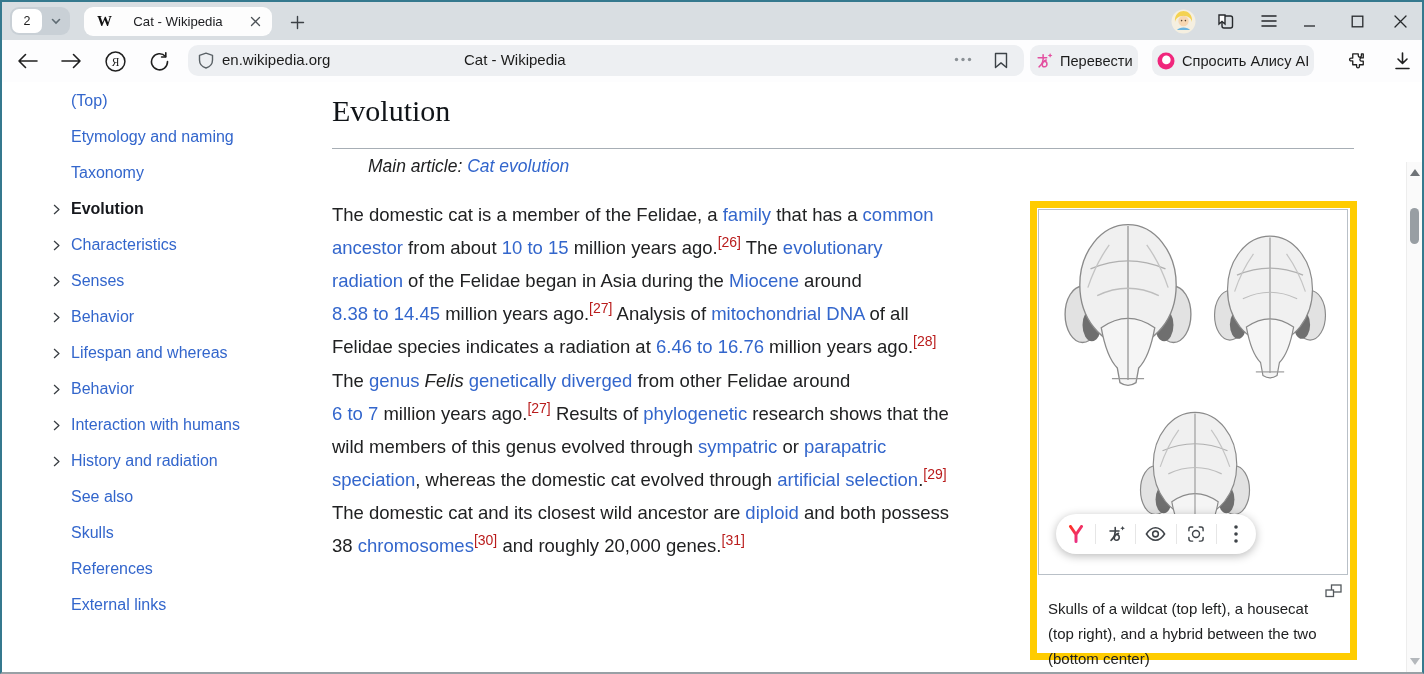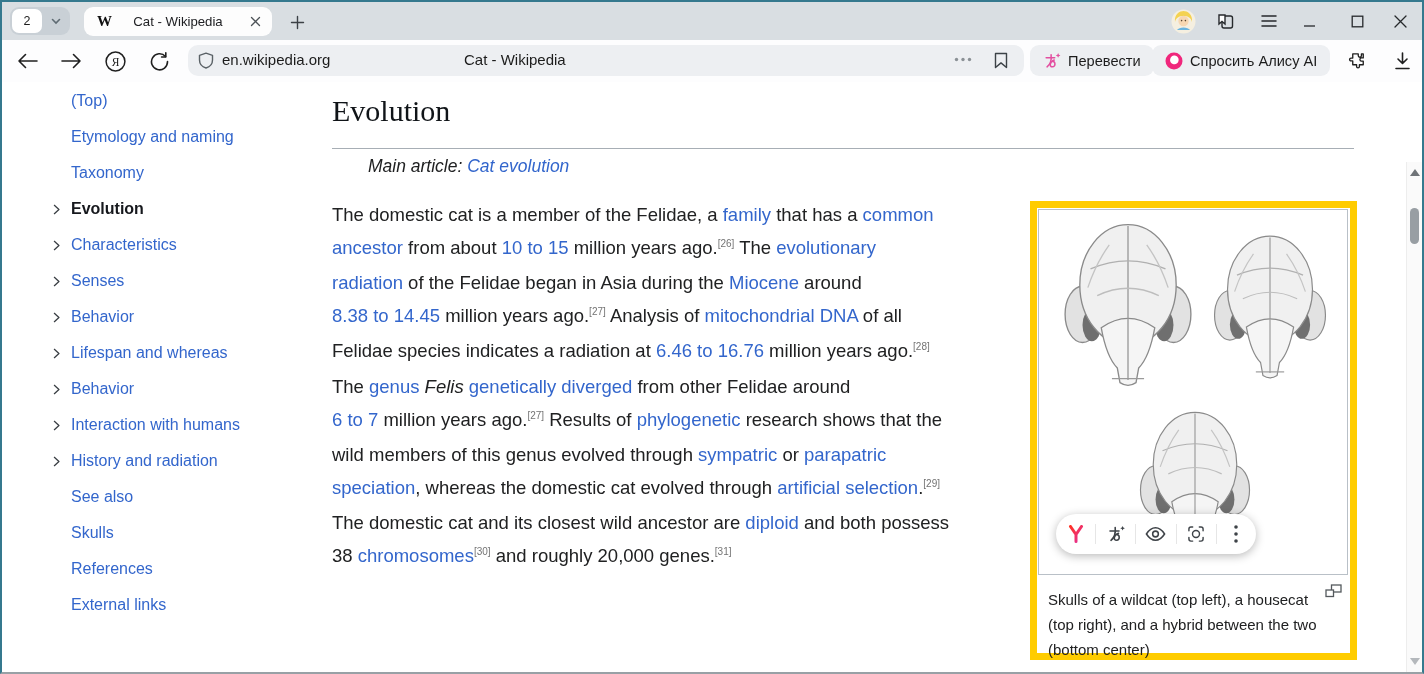--- a/index.html
+++ b/index.html
@@ -22,38 +22,38 @@
   .strip-ico { position:absolute; top:0; height:38px; display:flex; align-items:center; justify-content:center; width:28px; }
   
   .toolbar { position:absolute; left:0; top:38px; width:100%; height:42px; background:#fdfdfe; }
   .tb-ico { position:absolute; top:0; height:42px; width:30px; display:flex; align-items:center; justify-content:center; color:#1f1f1f; }
   .addressbar { position:absolute; left:186px; top:5px; width:836px; height:31px; background:#edeff2; border-radius:10px; }
   .ab-shield { position:absolute; left:10px; top:7px; }
   .ab-url { position:absolute; left:34px; top:6px; font-size:15px; color:#1c1c1c; }
   .ab-title { position:absolute; left:276px; top:6px; font-size:15px; color:#1c1c1c; }
   .ab-dots { position:absolute; left:766px; top:12px; }
   .ab-book { position:absolute; left:806px; top:7px; }
-  .chip { position:absolute; top:5px; height:31px; background:#edeff2; border-radius:9px; display:flex; align-items:center; gap:7px; padding:0 13px; font-size:14.6px; color:#1c1c1c; }
+  .chip { position:absolute; top:5px; height:31px; background:#edeff2; border-radius:9px; display:flex; align-items:center; gap:7px; padding:0 5px; font-size:14.6px; color:#1c1c1c; }
   
   .content { position:absolute; left:0; top:80px; right:0; bottom:0; background:#fff; }
   .toc { position:absolute; left:48px; top:1px; width:275px; }
   .toc-item { height:36px; display:flex; align-items:center; font-size:16px; color:#3366cc; cursor:pointer; }
   .toc-chevron { width:21px; display:flex; align-items:center; justify-content:flex-start; }
   .toc-item.active .toc-label { color:#16181d; font-weight:bold; }
   .article-h1 { position:absolute; left:330px; top:12px; font-family:"Liberation Serif", serif; font-weight:400; font-size:30px; color:#101418; }
   .article-hr { position:absolute; left:330px; top:66px; width:1022px; border-top:1px solid #a7aeb5; }
   .hatnote { position:absolute; left:366px; top:74px; font-size:17.5px; font-style:italic; color:#202122; }
   .hatnote a, .seg-a { color:#3366cc; }
   .article-paragraph { position:absolute; left:330px; top:117px; font-size:18.5px; line-height:32.6px; color:#202122; white-space:nowrap; }
   .seg-i { font-style:italic; }
-  sup.seg-sup { font-size:10px; color:#737373; vertical-align:baseline; position:relative; top:-7px; }
+  sup.seg-sup { font-size:14px; color:#b91c1c; vertical-align:baseline; position:relative; top:-7px; }
   
   .figurebox { position:absolute; left:1028px; top:119px; width:327px; height:459px; border:7px solid #ffcc00; background:#fff; }
   .figframe { position:absolute; left:1px; top:1px; width:310px; height:366px; border:1px solid #b9c0c7; background:#fff; }
-  .figcaption { position:absolute; left:1px; top:371px; width:310px; padding:8px 30px 0 10px; font-size:15px; line-height:25px; color:#202122; }
+  .figcaption { position:absolute; left:1px; top:380px; width:310px; padding:8px 30px 0 10px; font-size:15px; line-height:25px; color:#202122; }
   .fig-expand { position:absolute; right:8px; top:376px; }
   .imgtoolbar { position:absolute; left:17px; top:304px; width:200px; height:40px; background:#fff; border-radius:20px; box-shadow:0 2px 10px rgba(0,0,0,.28); display:flex; align-items:center; justify-content:space-evenly; }
   .imgtb-div { width:1px; height:20px; background:#e6e6e6; }
   .imgtb-btn { display:flex; align-items:center; justify-content:center; width:26px; height:26px; }
   
   .scrollbar { position:absolute; right:0; top:80px; bottom:0; width:16px; background:#fafafa; border-left:1px solid #ededed; }
   .sb-up { position:absolute; top:7px; left:3px; width:0; height:0; border-left:5px solid transparent; border-right:5px solid transparent; border-bottom:7px solid #6f7478; }
   .sb-thumb { position:absolute; top:46px; left:3px; width:9px; height:36px; background:#989ea3; border-radius:4.5px; }
   .sb-down { position:absolute; bottom:7px; left:3px; width:0; height:0; border-left:5px solid transparent; border-right:5px solid transparent; border-top:7px solid #b4b8bc; }
   svg { display:block; }

